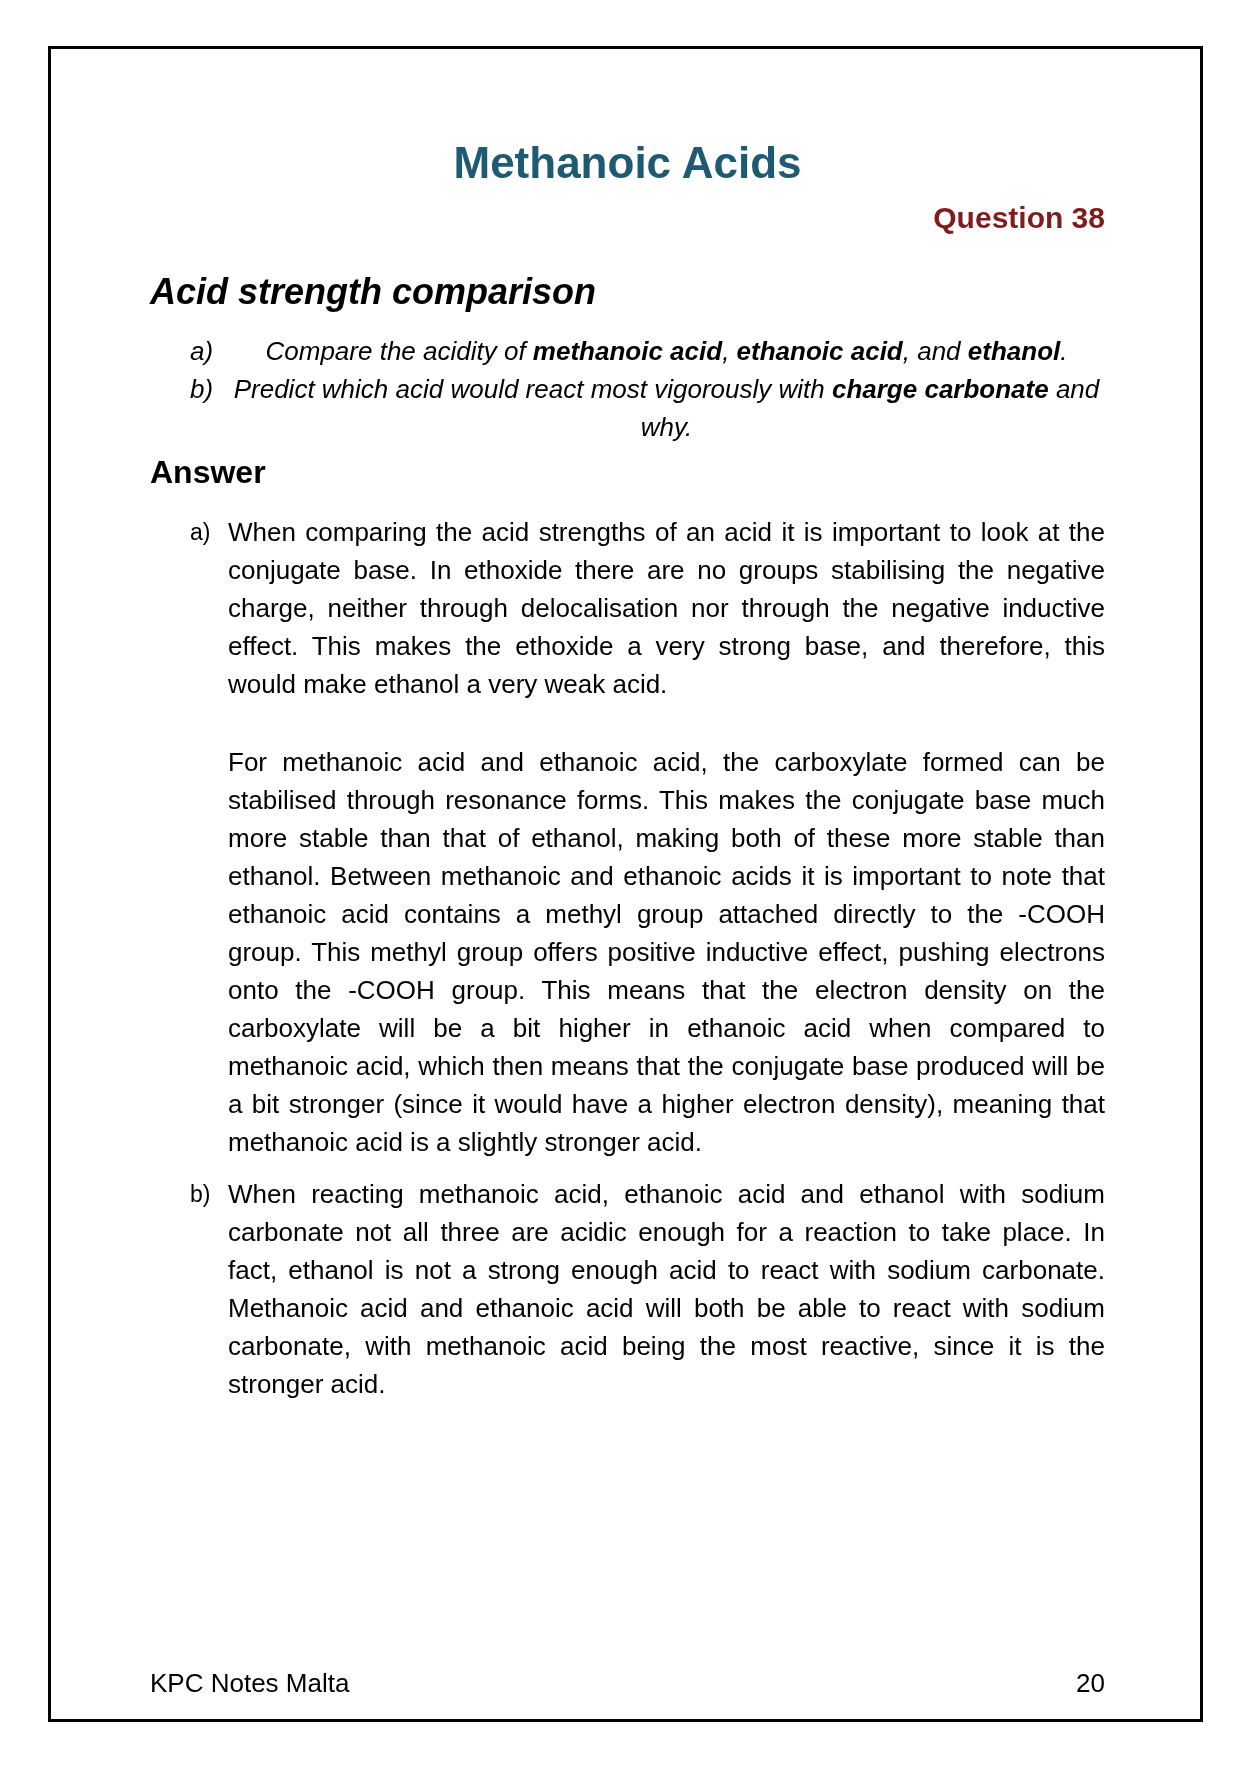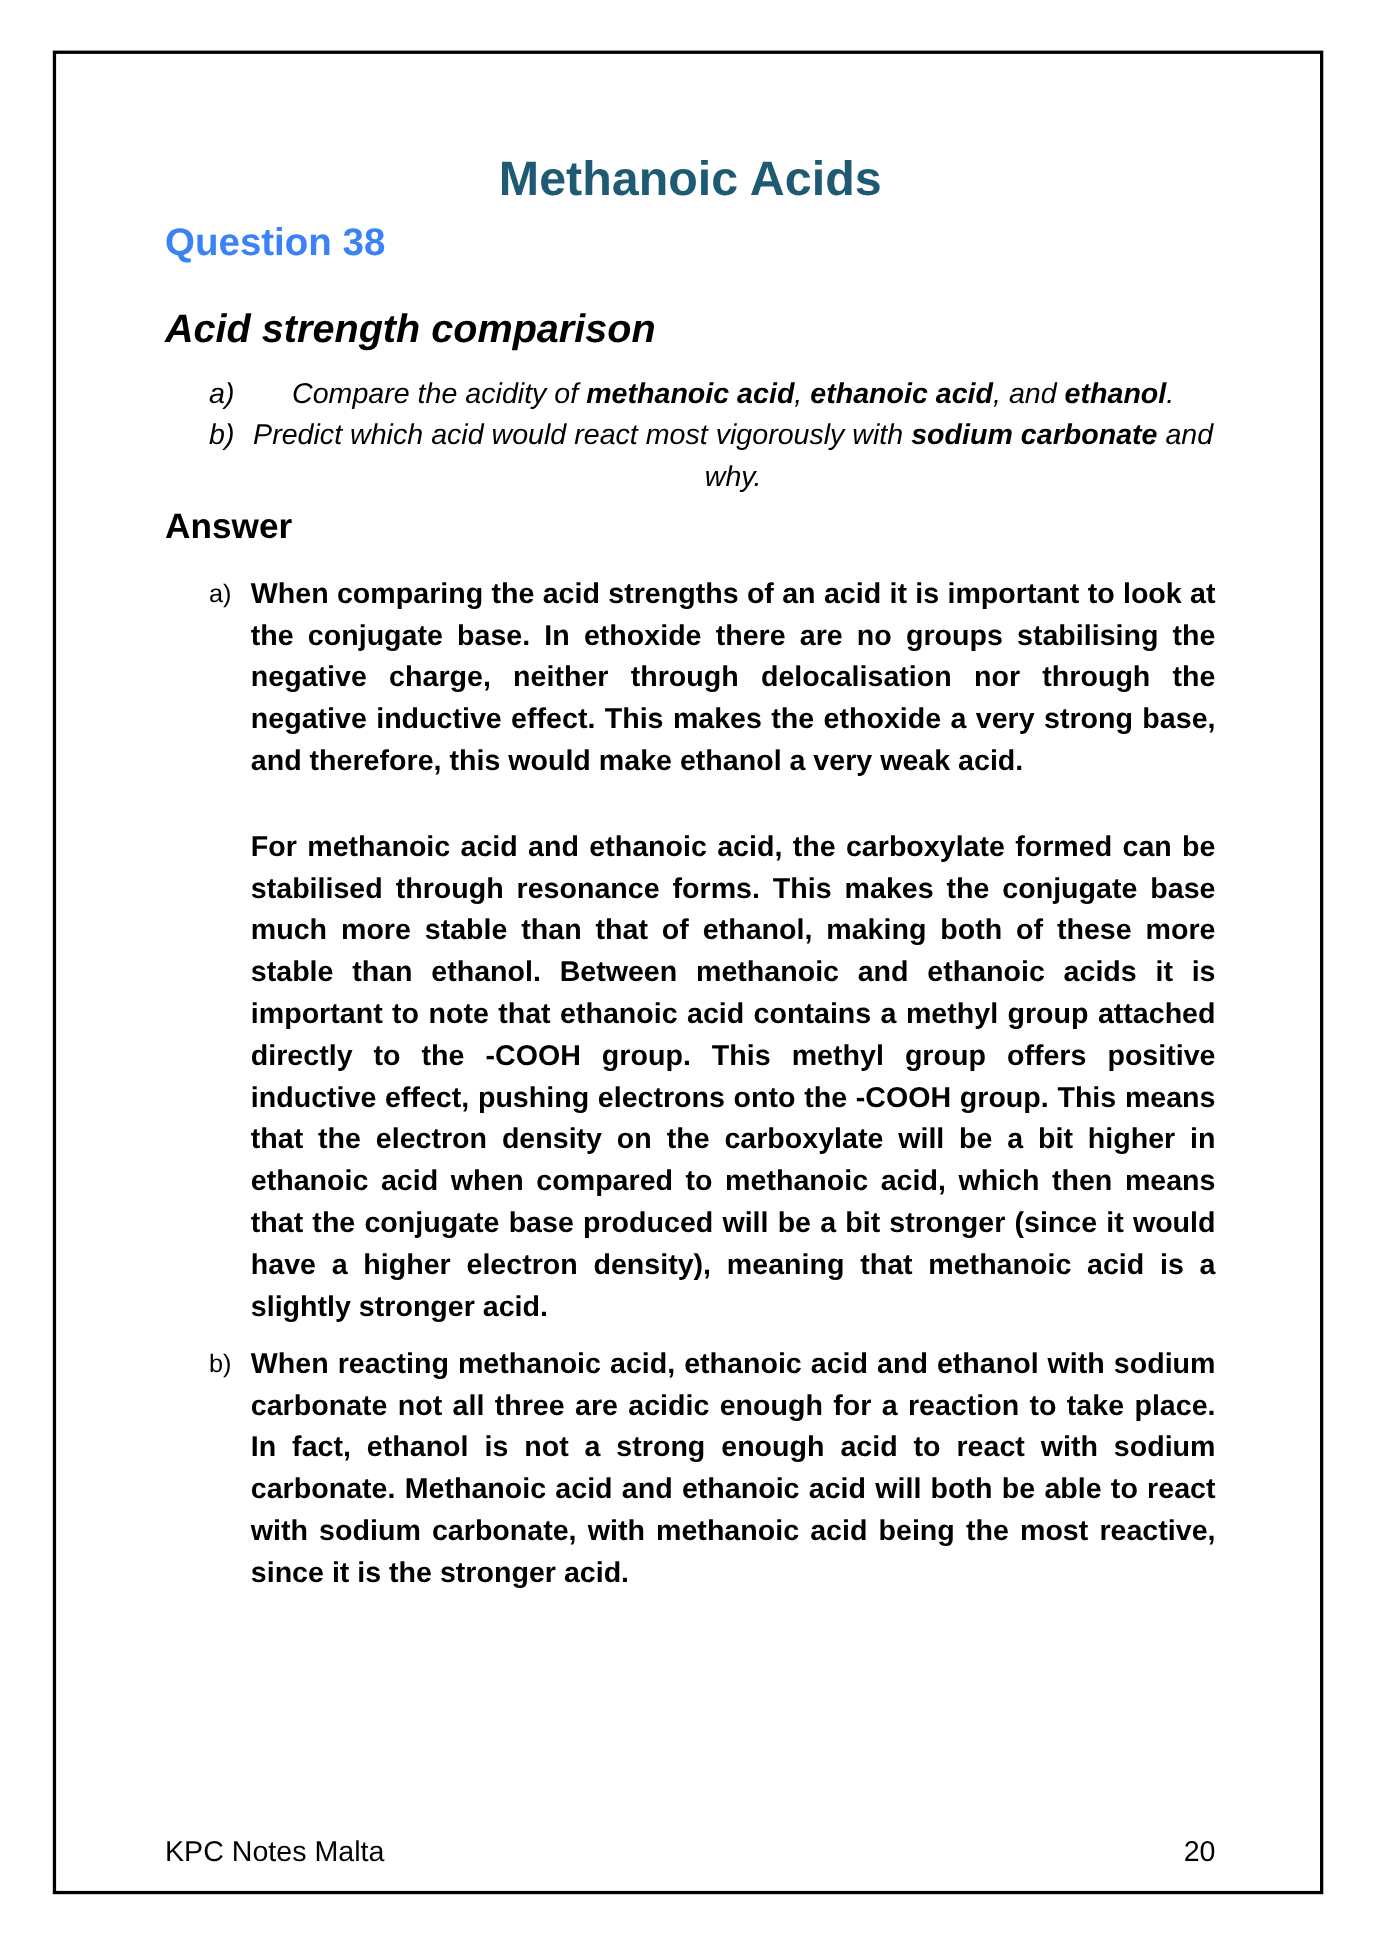--- a/index.html
+++ b/index.html
@@ -35,25 +35,25 @@
     margin: 86px 0 0 0;
     font-size: 44px;
     font-weight: bold;
     line-height: 1.25;
     text-align: center;
     color: #1E5A72;
     letter-spacing: 0px;
   }
   .question-number {
     margin: 8px 0 0 0;
-    font-size: 35px;
+    font-size: 30px;
     font-weight: bold;
     line-height: 1.3;
-    text-align: left;
-    color: #3b82f6;
+    text-align: right;
+    color: #7f1d1d;
   }
   .section-heading {
     margin: 32px 0 0 0;
     font-size: 36px;
     font-weight: bold;
     font-style: italic;
     line-height: 1.3;
   }
   .question-list {
     margin: 16px 0 0 0;
@@ -94,21 +94,20 @@
     line-height: 38px;
   }
   .a-item .marker {
     flex: 0 0 38px;
     width: 38px;
     font-size: 23px;
     line-height: 38px;
   }
   .a-item .a-body {
     flex: 1 1 auto;
-    font-weight: bold;
   }
   .a-item p {
     margin: 0;
     text-align: justify;
   }
   .a-item p + p {
     margin-top: 40px;
   }
   .a-item-b {
     margin-top: 14px;
@@ -139,21 +138,21 @@
 
     <h3 class="section-heading">Acid strength comparison</h3>
 
     <div class="question-list">
       <div class="q-item">
         <span class="marker">a)</span>
         <span class="q-text"><span>Compare the acidity of </span><b>methanoic acid</b><span>, </span><b>ethanoic acid</b><span>, and </span><b>ethanol</b><span>.</span></span>
       </div>
       <div class="q-item">
         <span class="marker">b)</span>
-        <span class="q-text"><span>Predict which acid would react most vigorously with </span><b>sodium carbonate</b><span> and why.</span></span>
+        <span class="q-text"><span>Predict which acid would react most vigorously with </span><b>charge carbonate</b><span> and why.</span></span>
       </div>
     </div>
 
     <h3 class="answer-heading">Answer</h3>
 
     <div class="answer-list">
       <div class="a-item">
         <span class="marker">a)</span>
         <span class="a-body">
           <p>When comparing the acid strengths of an acid it is important to look at the conjugate base. In ethoxide there are no groups stabilising the negative charge, neither through delocalisation nor through the negative inductive effect. This makes the ethoxide a very strong base, and therefore, this would make ethanol a very weak acid.</p>

